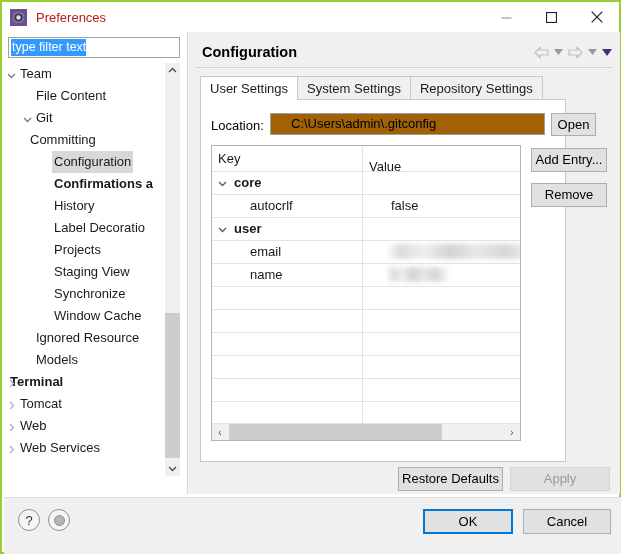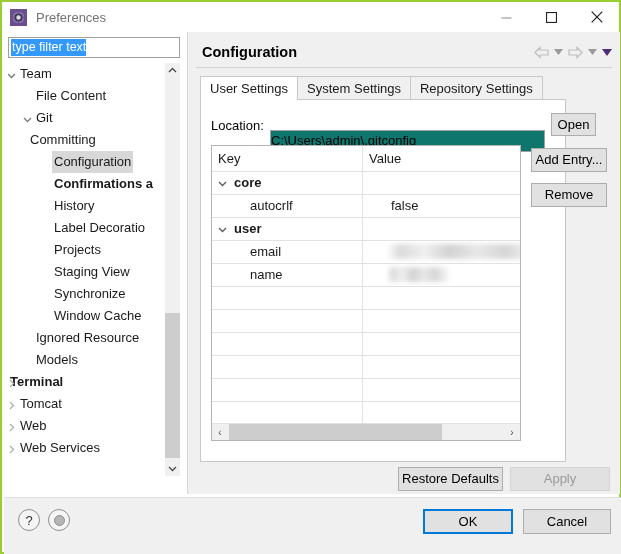--- a/index.html
+++ b/index.html
@@ -36,21 +36,21 @@
   }
   #app-icon {
     margin-left: 8px;
     width: 17px; height: 17px;
     position: relative;
     flex: none;
   }
   #title-text {
     margin-left: 9px;
     font-size: 13px;
-    color: #737373;
+    color: #b91c1c;
     font-family: "Liberation Sans", sans-serif;
   }
   .wbtn {
     position: absolute;
     top: 0;
     width: 45px; height: 30px;
     display: flex;
     align-items: center;
     justify-content: center;
   }
@@ -230,28 +230,28 @@
     border: 1px solid #c8c8c8;
   }
   
   #loc-label {
     position: absolute;
     left: 10px; top: 18px;
     font-size: 13px;
   }
   #loc-input {
     position: absolute;
-    left: 69px; top: 30px;
+    left: 69px; top: 13px;
     width: 275px; height: 22px;
     box-sizing: border-box;
     border: 1px solid #a0a0a0;
-    background: #0f766e;
+    background: #a16207;
     font-size: 13px;
     line-height: 20px;
-    padding: 0 0;
+    padding: 0 20px;
     color: #000;
   }
   .btn {
     box-sizing: border-box;
     border: 1px solid #adadad;
     background: #e1e1e1;
     font-size: 13px;
     color: #000;
     text-align: center;
     font-family: "Liberation Sans", sans-serif;
@@ -292,21 +292,21 @@
     border-bottom: 1px solid #e2e2e2;
   }
   .th {
     font-size: 13px;
     line-height: 25px;
     padding-left: 6px;
     box-sizing: border-box;
     color: #1a1a1a;
   }
   .th.key { width: 151px; border-right: 1px solid #e2e2e2; }
-  .th.val { flex: 1; }
+  .th.val { flex: 1; margin-top: 8px; }
   .trow {
     display: flex;
     height: 22px;
     border-bottom: 1px solid #e2e2e2;
     gap: 22px;
   }
   .td {
     font-size: 13px;
     line-height: 22px;
     box-sizing: border-box;

